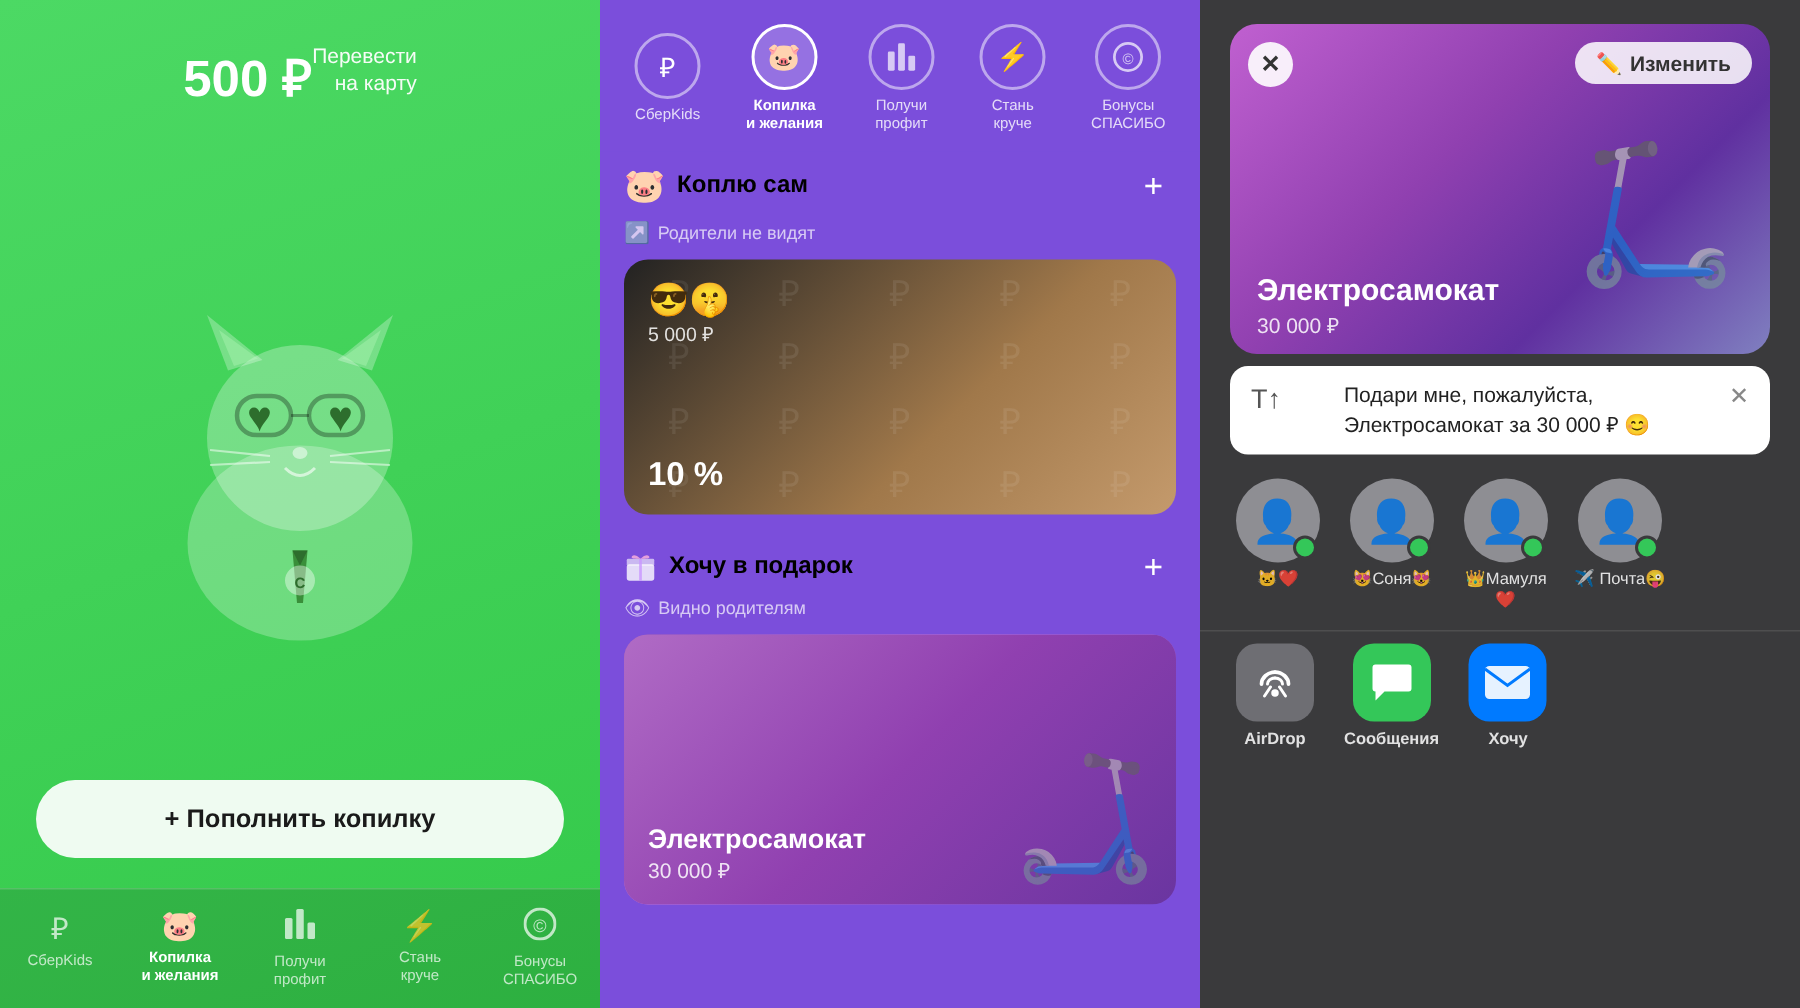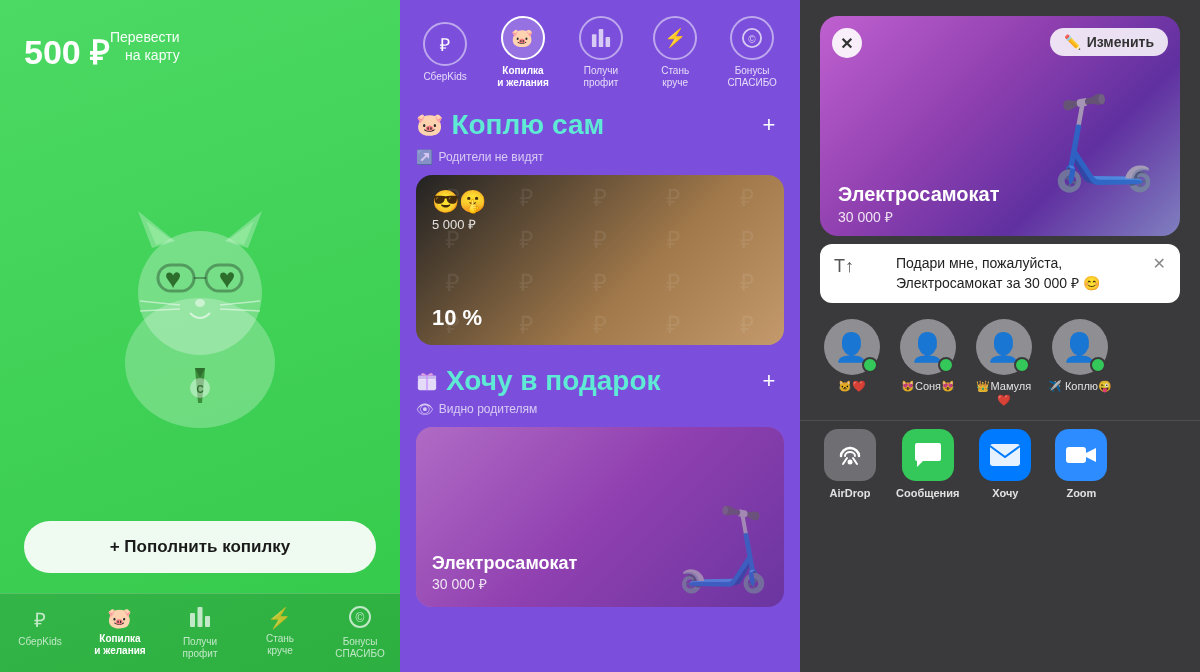--- a/index.html
+++ b/index.html
@@ -18,21 +18,21 @@
       height: 672px;
       background: linear-gradient(160deg, #4cd964 0%, #34c94a 100%);
       position: relative;
       display: flex;
       flex-direction: column;
       padding: 0;
       overflow: hidden;
     }
     .panel1-header {
       display: flex;
-      justify-content: flex-start;
+      justify-content: center;
       align-items: flex-start;
       padding: 28px 24px 0 24px;
     }
     .panel1-amount {
       font-size: 34px;
       font-weight: 700;
       color: #fff;
     }
     .panel1-transfer {
       font-size: 14px;
@@ -157,23 +157,23 @@
       justify-content: space-between;
       margin-bottom: 6px;
       padding: 8px 0 2px 0;
     }
     .section-title-row {
       display: flex;
       align-items: center;
       gap: 8px;
     }
     .section-title {
-      font-size: 28px;
+      font-size: 16px;
       font-weight: 700;
-      color: #5eead4;
+      color: #000000;
     }
     .section-subtitle {
       display: flex;
       align-items: center;
       gap: 5px;
       font-size: 12px;
       color: rgba(255,255,255,0.7);
       margin-bottom: 10px;
     }
     .add-btn {
@@ -699,21 +699,21 @@
         <span class="contact-avatar-icon">👤</span>
         <div class="contact-badge"></div>
       </div>
       <span class="contact-name">👑Мамуля❤️</span>
     </div>
     <div class="contact-item">
       <div class="contact-avatar">
         <span class="contact-avatar-icon">👤</span>
         <div class="contact-badge"></div>
       </div>
-      <span class="contact-name">✈️ Коплю😜</span>
+      <span class="contact-name">✈️ Почта😜</span>
     </div>
   </div>
 
   <div class="apps-row">
     <div class="app-item">
       <div class="app-icon-wrap" style="background:#6e6e73;">
         <svg width="30" height="30" viewBox="0 0 30 30">
           <path d="M15 8 C10 8 6 12 6 16" stroke="white" stroke-width="2.5" stroke-linecap="round" fill="none"></path>
           <path d="M15 8 C20 8 24 12 24 16" stroke="white" stroke-width="2.5" stroke-linecap="round" fill="none"></path>
           <path d="M15 12 C12 12 10 14 10 16" stroke="white" stroke-width="2" stroke-linecap="round" fill="none"></path>
@@ -734,23 +734,14 @@
     </div>
     <div class="app-item">
       <div class="app-icon-wrap" style="background:#007aff;">
         <svg width="32" height="24" viewBox="0 0 32 24">
           <rect x="1" y="1" width="30" height="22" rx="3" fill="white" opacity="0.9"></rect>
           <path d="M1 3 L16 14 L31 3" stroke="#007aff" stroke-width="2" fill="none"></path>
         </svg>
       </div>
       <span class="app-label">Хочу</span>
     </div>
-    <div class="app-item">
-      <div class="app-icon-wrap" style="background:#2d8cff;">
-        <svg width="32" height="24" viewBox="0 0 32 24">
-          <rect x="1" y="4" width="20" height="16" rx="3" fill="white"></rect>
-          <path d="M21 10 L31 5 L31 19 L21 14 Z" fill="white"></path>
-        </svg>
-      </div>
-      <span class="app-label">Zoom</span>
-    </div>
   </div>
 </div>
 
 </body></html>

